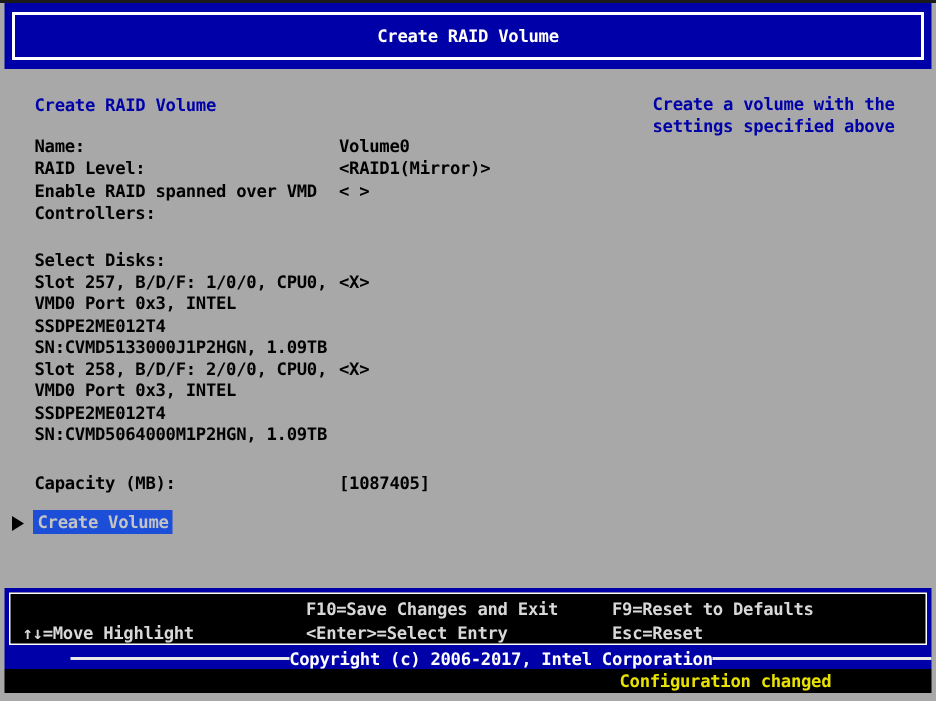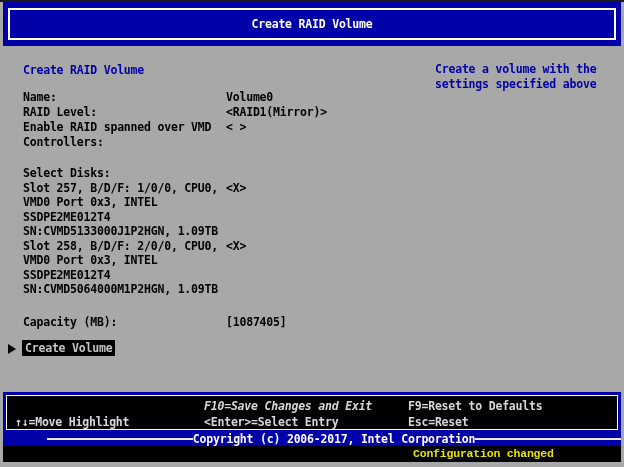--- a/index.html
+++ b/index.html
@@ -30,43 +30,43 @@
   
   #help-panel { position:absolute; left:435px; top:62px; width:185px; color:#0000a8; line-height:14.5px; }
 
   
   #create-volume-row { position:absolute; left:0; top:341px; height:16px; width:300px; }
   #selector-arrow {
     position:absolute; left:8px; top:3px; width:0; height:0;
     border-left:8px solid #000; border-top:5px solid transparent; border-bottom:5px solid transparent;
   }
   #create-volume-item {
-    position:absolute; left:22px; top:-1px; background:#000000; color:#c4c4c4; padding:1px 3px;
+    position:absolute; left:22px; top:-1px; background:#1d4ed8; color:#c4c4c4; padding:1px 3px;
   }
 
   
   #footer-bar { position:absolute; left:3px; top:392px; width:618px; height:54px; background:#0000a8; }
   #key-hints-box {
     position:absolute; left:3px; top:3px; right:3px; height:35px;
     background:#000; border:1px solid #fff;
   }
   #key-hints-box span { position:absolute; color:#d8d8d8; }
-  #hint-save   { left:197px; top:3px;font-style:italic; }
+  #hint-save   { left:197px; top:3px; }
   #hint-reset  { left:401px; top:3px; }
   #hint-move   { left:8px;   top:19px; }
   #hint-select { left:197px; top:19px;text-align:right; }
   #hint-exit   { left:401px; top:19px; }
   #copyright-row {
     position:absolute; left:0; right:0; top:40px; height:14px;
     display:flex; align-items:center; color:#fff;padding-left:44px;
   }
   .copyright-line { flex:1; border-top:2px solid #e8e8e8; height:0; }
 
   #status-bar { position:absolute; left:3px; top:446px; width:618px; height:16px; background:#000; }
-  #status-text { position:absolute; left:410px; top:1px; color:#e8e200;font-family:Liberation Mono, monospace; }
+  #status-text { position:absolute; left:410px; top:1px; color:#e8e200; }
 </style>
 </head>
 <body>
 
 <div id="top-edge"></div>
 
 <div id="title-bar">
   <div id="title-inner">
     <span class="t">Create RAID Volume</span>
   </div>

